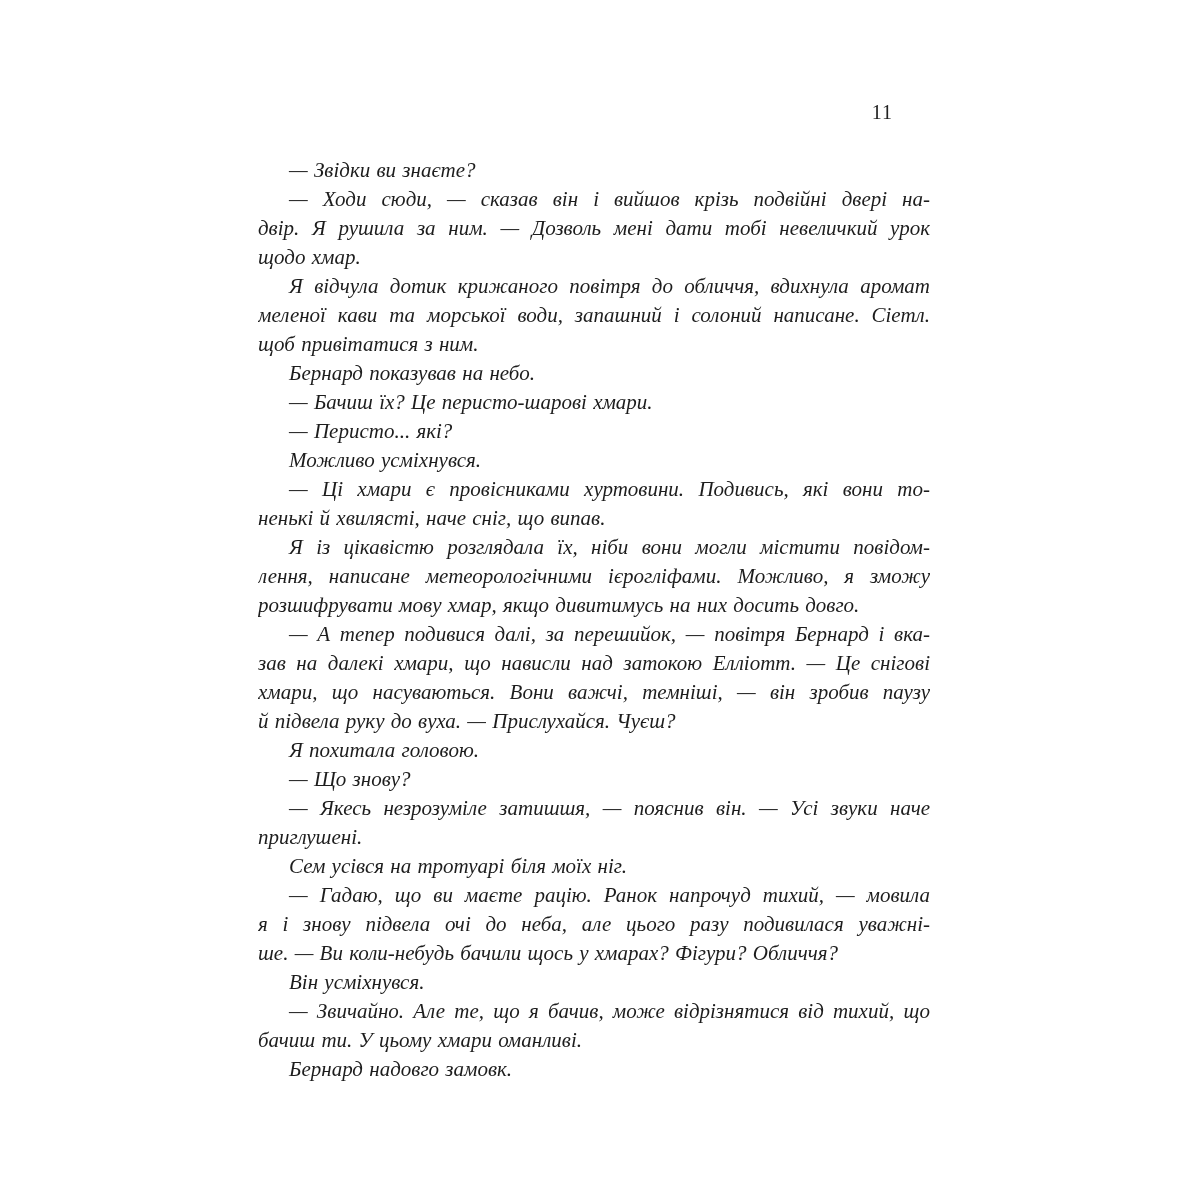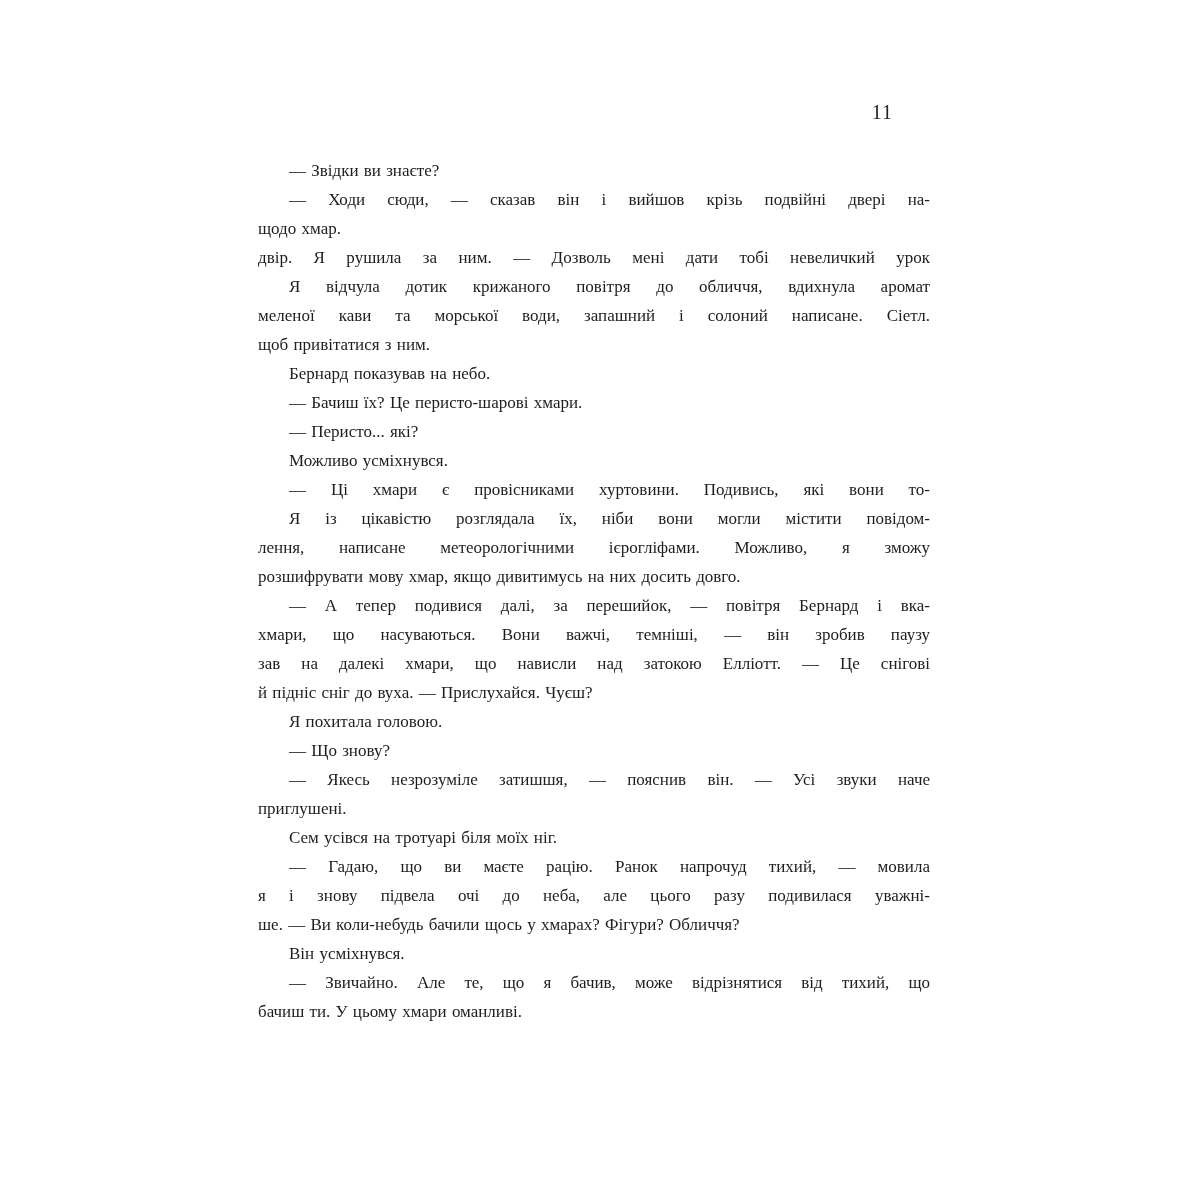--- a/index.html
+++ b/index.html
@@ -33,67 +33,70 @@
     letter-spacing: 1px;
     color: #222222;
   }
   .text-block {
     position: absolute;
     top: 156px;
     left: 258px;
     width: 672px;
   }
   .line {
-    font-size: 17px;
+    font-size: 21px;
     line-height: 29px;
     height: 29px;
     overflow: hidden;
     text-align: justify;
     text-align-last: justify;
     word-spacing: 1px;
     white-space: normal;
+    font-style: italic;
   }
   .line.last {
     text-align: left;
     text-align-last: left;
   }
   .line.first {
     text-indent: 31px;
   }
 </style>
 </head>
 <body>
 
 <div class="page">
   <div class="page-number">11</div>
   <div class="text-block">
       <div class="line first last">— Звідки ви знаєте?</div>
       <div class="line first">— Ходи сюди, — сказав він і вийшов крізь подвійні двері на-</div>
+      <div class="line">двір. Я рушила за ним. — Дозволь мені дати тобі невеличкий урок</div>
       <div class="line last">щодо хмар.</div>
-      <div class="line">двір. Я рушила за ним. — Дозволь мені дати тобі невеличкий урок</div>
       <div class="line first">Я відчула дотик крижаного повітря до обличчя, вдихнула аромат</div>
       <div class="line">меленої кави та морської води, запашний і солоний написане. Сіетл.</div>
       <div class="line last">щоб привітатися з ним.</div>
       <div class="line first last">Бернард показував на небо.</div>
       <div class="line first last">— Бачиш їх? Це перисто-шарові хмари.</div>
       <div class="line first last">— Перисто... які?</div>
       <div class="line first last">Можливо усміхнувся.</div>
       <div class="line first">— Ці хмари є провісниками хуртовини. Подивись, які вони то-</div>
+      <div class="line last">ненькі й хвилясті, наче сніг, що випав.</div>
       <div class="line first">Я із цікавістю розглядала їх, ніби вони могли містити повідом-</div>
       <div class="line">лення, написане метеорологічними ієрогліфами. Можливо, я зможу</div>
       <div class="line last">розшифрувати мову хмар, якщо дивитимусь на них досить довго.</div>
       <div class="line first">— А тепер подивися далі, за перешийок, — повітря Бернард і вка-</div>
+      <div class="line">зав на далекі хмари, що нависли над затокою Елліотт. — Це снігові</div>
       <div class="line">хмари, що насуваються. Вони важчі, темніші, — він зробив паузу</div>
-      <div class="line">зав на далекі хмари, що нависли над затокою Елліотт. — Це снігові</div>
-      <div class="line last">й підніс сніг до вуха. — Прислухайся. Чуєш?</div>
+      <div class="line last">й підвела руку до вуха. — Прислухайся. Чуєш?</div>
       <div class="line first last">Я похитала головою.</div>
       <div class="line first last">— Що знову?</div>
       <div class="line first">— Якесь незрозуміле затишшя, — пояснив він. — Усі звуки наче</div>
       <div class="line last">приглушені.</div>
       <div class="line first last">Сем усівся на тротуарі біля моїх ніг.</div>
       <div class="line first">— Гадаю, що ви маєте рацію. Ранок напрочуд тихий, — мовила</div>
       <div class="line">я і знову підвела очі до неба, але цього разу подивилася уважні-</div>
       <div class="line last">ше. — Ви коли-небудь бачили щось у хмарах? Фігури? Обличчя?</div>
       <div class="line first last">Він усміхнувся.</div>
       <div class="line first">— Звичайно. Але те, що я бачив, може відрізнятися від тихий, що</div>
       <div class="line last">бачиш ти. У цьому хмари оманливі.</div>
+      <div class="line first last">Бернард надовго замовк.</div>
     </div>
 </div>
 
 </body></html>

